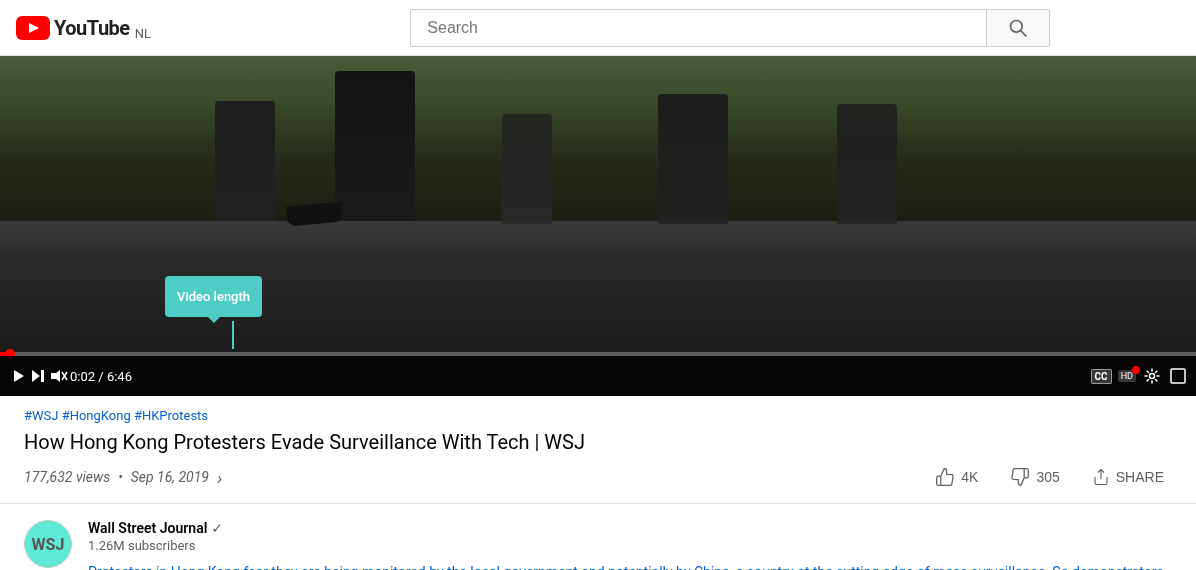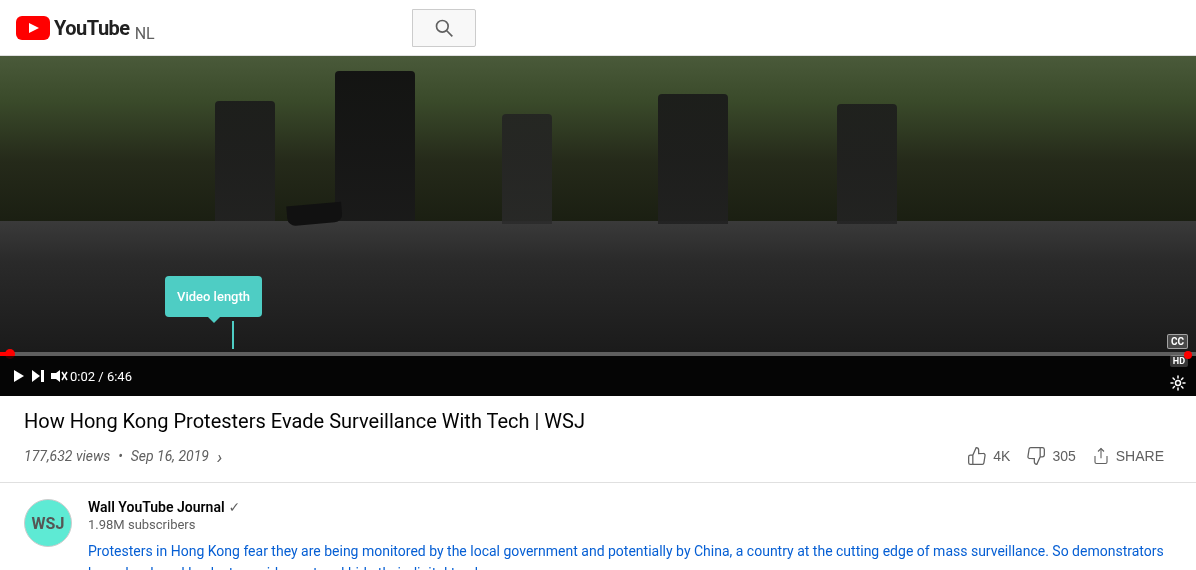--- a/index.html
+++ b/index.html
@@ -30,21 +30,21 @@
       width: 34px;
       height: 24px;
     }
     .yt-wordmark {
       font-size: 20px;
       font-weight: bold;
       color: #212121;
       letter-spacing: -0.5px;
     }
     .yt-country {
-      font-size: 16px;
+      font-size: 13px;
       color: #606060;
       margin-top: 12px;
       margin-left: 1px;
     }
     .search-container {
       display: flex;
       align-items: center;
       flex: 1;
       max-width: 640px;
       margin: 0 auto;
@@ -152,38 +152,37 @@
       font-size: 16px;
     }
     .time-display {
       color: #fff;
       font-size: 13px;
       white-space: nowrap;
     }
     .ctrl-spacer { flex: 1; }
     .ctrl-right {
       display: flex;
-      align-items: flex-end;
+      align-items: center;
       gap: 6px;
-      flex-direction: column;
     }
     .cc-badge {
       background: rgba(255,255,255,0.2);
       color: #fff;
       font-size: 10px;
       font-weight: bold;
       padding: 1px 3px;
       border-radius: 2px;
       border: 1px solid rgba(255,255,255,0.5);
     }
     .hd-badge {
       background: rgba(255,255,255,0.2);
       color: #fff;
       font-size: 9px;
-      font-weight: bold;
+      font-weight: normal;
       padding: 1px 3px;
       border-radius: 2px;
       position: relative;
     }
     .hd-badge .hd-notify {
       position: absolute;
       top: -4px;
       right: -4px;
       width: 8px;
       height: 8px;
@@ -221,20 +220,21 @@
       color: #606060;
       font-style: italic;
     }
     .video-meta-arrow {
       font-size: 18px;
       color: #606060;
     }
     .video-actions {
       display: flex;
       align-items: center;
+      gap: 16px;
     }
     .action-btn {
       display: flex;
       align-items: center;
       gap: 6px;
       background: none;
       border: none;
       cursor: pointer;
       color: #606060;
       font-size: 14px;
@@ -332,20 +332,21 @@
       <div class="youtube-logo">
         <svg class="yt-icon" viewBox="0 0 34 24">
           <rect x="0" y="0" width="34" height="24" rx="6" fill="#ff0000"></rect>
           <polygon points="13,7 13,17 23,12" fill="white"></polygon>
         </svg>
         <span class="yt-wordmark">YouTube</span>
           <span class="yt-country">NL</span>
       </div>
     </div>
     <div class="search-container">
+      <input class="search-input" type="text" placeholder="Search" style="">
       <button class="search-btn">
         <svg width="20" height="20" viewBox="0 0 24 24" fill="none">
           <circle cx="10" cy="10" r="7" stroke="#606060" stroke-width="2"></circle>
           <line x1="15" y1="15" x2="22" y2="22" stroke="#606060" stroke-width="2"></line>
         </svg>
       </button>
     </div>
   </div>
 
   <div class="video-player">
@@ -408,20 +409,21 @@
     </div>
 
     <div class="annotation annotation-arrow-down" style="left: 165px; top: 220px;">
       <span>Video length</span>
     </div>
 
     <div style="position:absolute;left:232px;top:265px;width:2px;height:28px;background:#4ecdc4;z-index:99;"></div>
   </div>
 
   <div class="video-info" style="position:relative;">
+    <div class="video-hashtags">#WSJ #HongKong #HKProtests</div>
     <div class="video-title">How Hong Kong Protesters Evade Surveillance With Tech | WSJ</div>
     <div class="video-meta-row">
       <div class="video-meta-left">
         <span>177,632 views</span>
         <span>•</span>
         <span>Sep 16, 2019</span>
         <span class="video-meta-arrow">›</span>
       </div>
       <div class="video-actions">
         <button class="action-btn">
@@ -448,22 +450,22 @@
         </button>
       </div>
     </div>
 
   </div>
 
   <div class="channel-section" style="position:relative;">
     <div class="channel-avatar">WSJ</div>
     <div class="channel-info">
       <div class="channel-name-row">
-        <span class="channel-name">Wall YouTube Journal</span>
+        <span class="channel-name">Wall Street Journal</span>
         <span class="verified-icon">✓</span>
       </div>
-      <div class="subscriber-count">1.98M subscribers</div>
+      <div class="subscriber-count">1.26M subscribers</div>
       <div class="description">Protesters in Hong Kong fear they are being monitored by the local government and potentially by China, a country at the cutting edge of mass surveillance. So demonstrators have developed hacks to avoid arrest and hide their digital tracks.</div>
     </div>
 
   </div>
 
 </div>
 
 </body></html>

